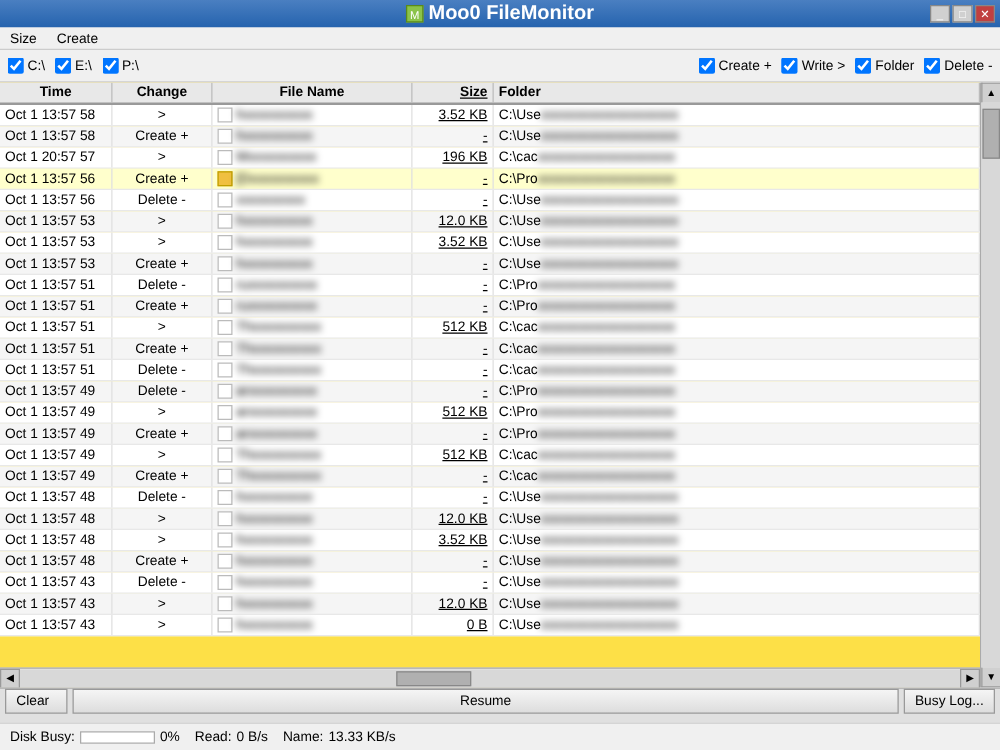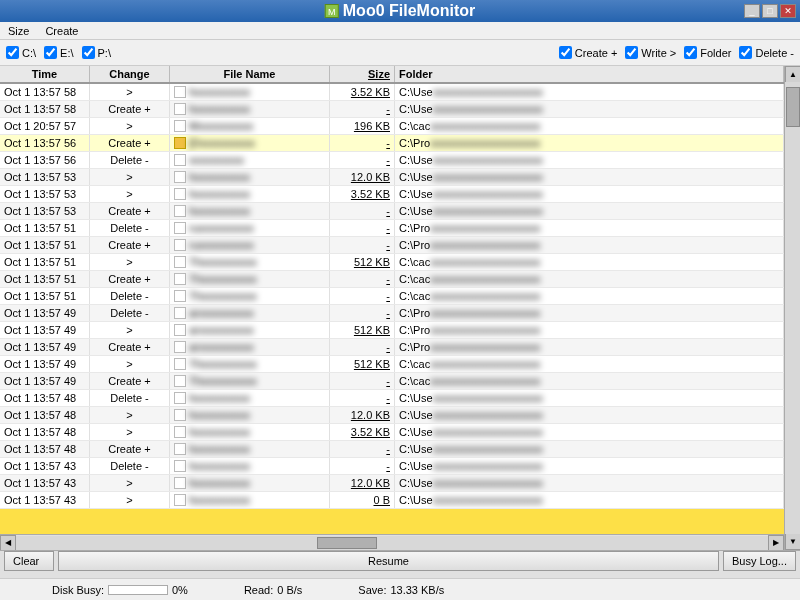--- a/index.html
+++ b/index.html
@@ -258,21 +258,20 @@
       align-items: center;
       padding: 0 8px;
       gap: 12px;
       font-size: 11px;
       flex-shrink: 0;
     }
     .status-item {
       display: flex;
       align-items: center;
       gap: 4px;
-      margin-left: 44px;
     }
     .disk-bar-container {
       width: 60px;
       height: 10px;
       background: #fff;
       border: 1px solid #aaa;
       position: relative;
     }
     .disk-bar-fill {
       height: 100%;
@@ -748,16 +747,16 @@
     <div class="disk-bar-container">
       <div class="disk-bar-fill" style="width:0%;"></div>
     </div>
     <span>0%</span>
   </div>
   <div class="status-item">
     <span>Read:</span>
     <span>0 B/s</span>
   </div>
   <div class="status-item">
-    <span>Save:</span>
+    <span>Name:</span>
     <span>13.33 KB/s</span>
   </div>
 </div>
 
 </body></html>

